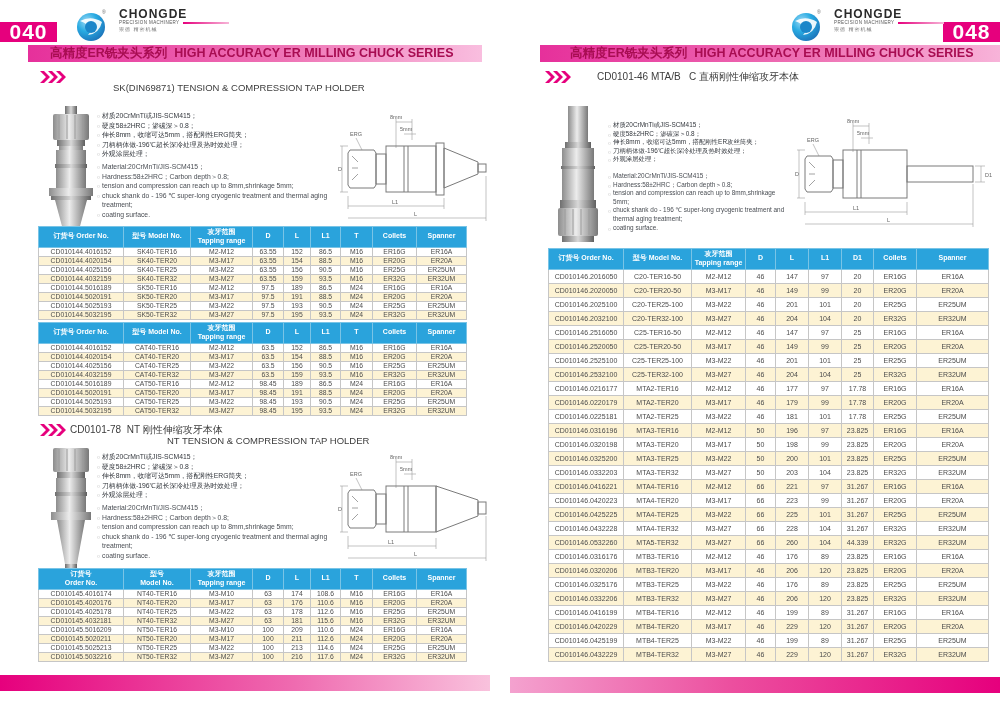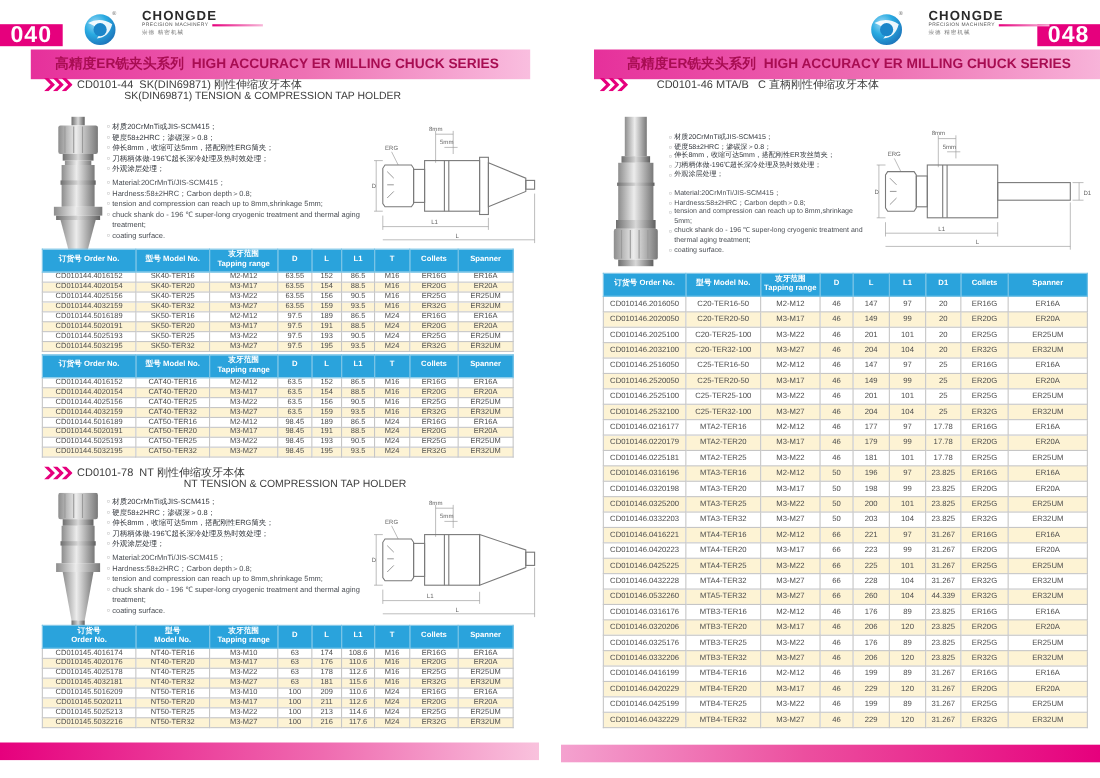--- a/index.html
+++ b/index.html
@@ -4,28 +4,28 @@
 <style>
   html,body{margin:0;padding:0;background:#ffffff;font-family:"Liberation Sans",sans-serif;}
   #root{position:relative;width:1000px;height:707px;background:#fff;overflow:hidden;}
   .abs{position:absolute;}
 
   
   .pagebadge{background:#e6007d;color:#fff;font-weight:bold;font-size:21px;
     width:57px;height:20px;display:flex;align-items:center;justify-content:center;letter-spacing:1px;}
 
   
-  .logo{display:flex;align-items:flex-start;gap:20px;}
+  .logo{display:flex;align-items:flex-start;gap:10px;}
   .logo .brand{font-weight:bold;color:#2a2a2a;font-size:12px;letter-spacing:1px;line-height:12px;}
   .logo .sub{font-size:4.5px;color:#555;letter-spacing:.4px;display:flex;align-items:center;gap:3px;}
   .logo .sub .pline{display:inline-block;height:2px;width:46px;background:linear-gradient(90deg,#e6007d,#f7b6d8);}
   .logo .cn{font-size:5px;color:#777;letter-spacing:1px;margin-top:1px;}
 
   
-  .banner{height:27px;display:flex;align-items:center;}
+  .banner{height:17px;display:flex;align-items:center;}
   .banner span{font-size:12.5px;font-weight:bold;color:#a80d52;white-space:pre;}
   .banner.l{background:linear-gradient(90deg,#e6309b 0%,#ee71b4 55%,#f9bedf 100%);padding-left:22px;}
   .banner.r{background:linear-gradient(90deg,#e6309b 0%,#ee71b4 55%,#f9bedf 100%);padding-left:30px;}
 
   
   .sec-line1{font-size:10px;color:#3c3c3c;font-weight:500;white-space:pre;}
   .sec-line2{font-size:9.5px;color:#3c3c3c;font-weight:500;white-space:pre;}
 
   
   .bullets{font-size:6.8px;color:#33373d;line-height:9.6px;}
@@ -90,21 +90,20 @@
     <span>高精度ER铣夹头系列  HIGH ACCURACY ER MILLING CHUCK SERIES</span>
   </div>
 
   <svg class="abs" style="left:40px;top:71px;" width="26" height="12" viewBox="0 0 26 12">
     <g fill="#e6007d">
         <path d="M0,0 l6,6 -6,6 4,0 6,-6 -6,-6 z"></path>
         <path d="M8,0 l6,6 -6,6 4,0 6,-6 -6,-6 z"></path>
         <path d="M16,0 l6,6 -6,6 4,0 6,-6 -6,-6 z"></path>
       </g>
   </svg>
-  <div class="abs sec-line1" style="left:70px;top:70px;">CD0101-44  SK(DIN69871) 刚性伸缩攻牙本体</div>
   <div class="abs sec-line2" style="left:113px;top:82px;">SK(DIN69871) TENSION &amp; COMPRESSION TAP HOLDER</div>
 
   <svg class="abs" style="left:35px;top:106px;" width="72" height="128" viewBox="0 0 72 128">
     <defs>
       <linearGradient id="gm" x1="0" x2="1" y1="0" y2="0">
         <stop offset="0%" stop-color="#8d8d8d"></stop>
           <stop offset="45%" stop-color="#ececec"></stop>
           <stop offset="100%" stop-color="#787878"></stop>
       </linearGradient>
       <linearGradient id="gm2" x1="0" x2="1" y1="0" y2="0">

